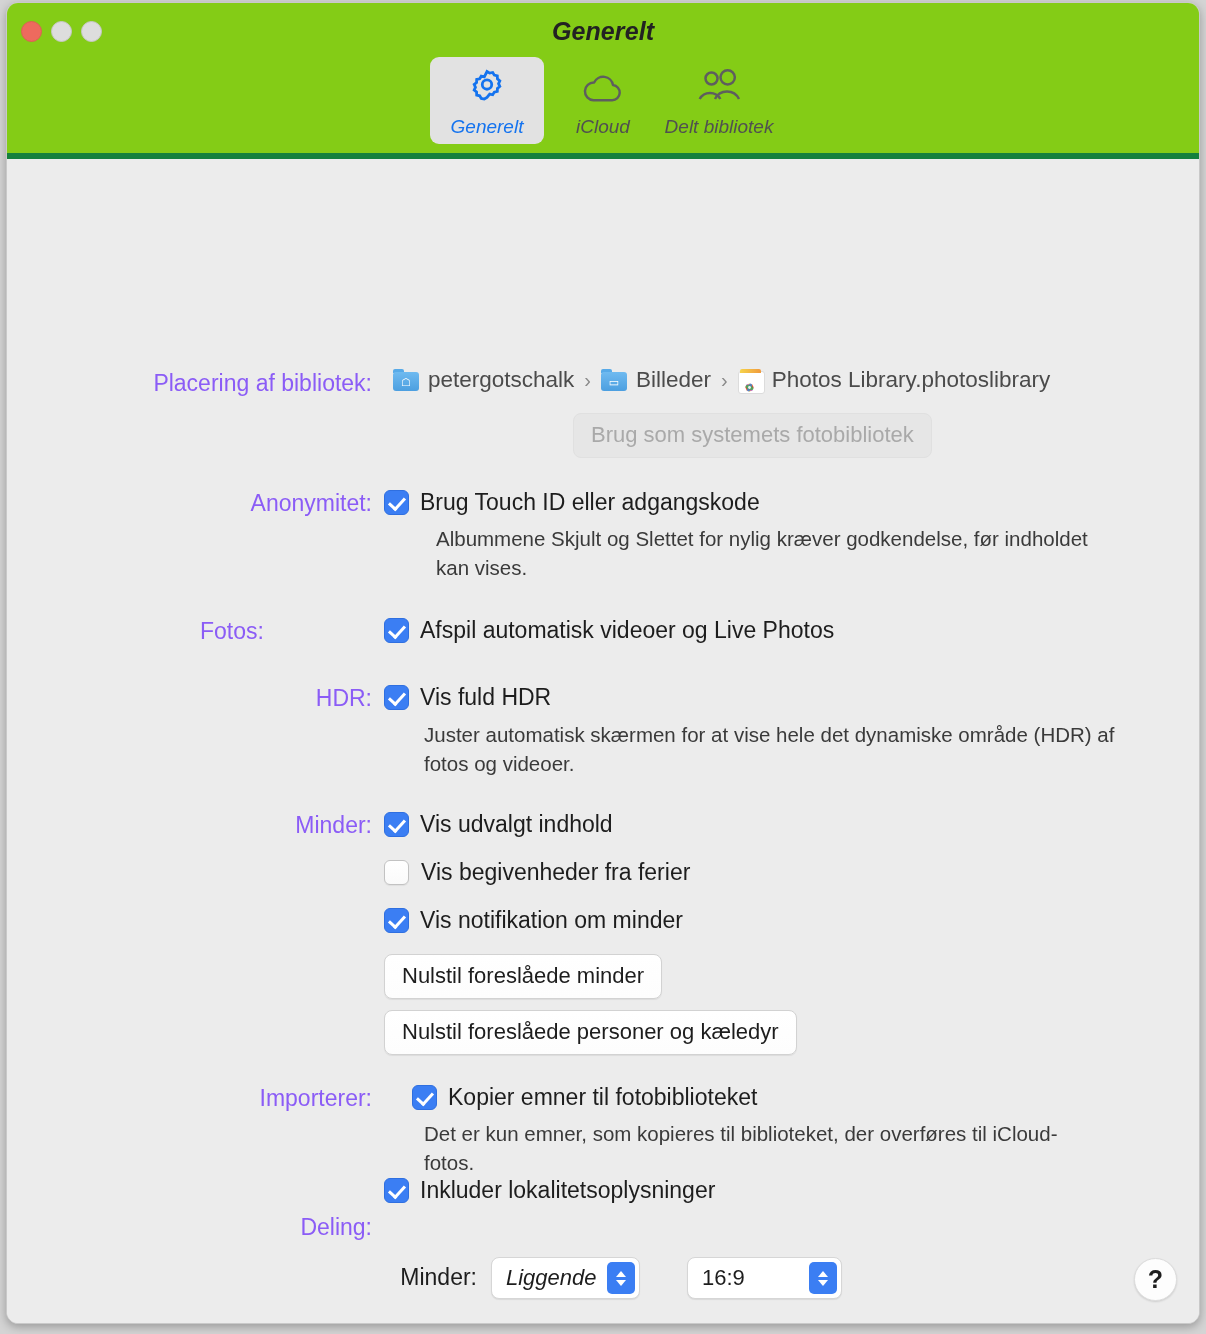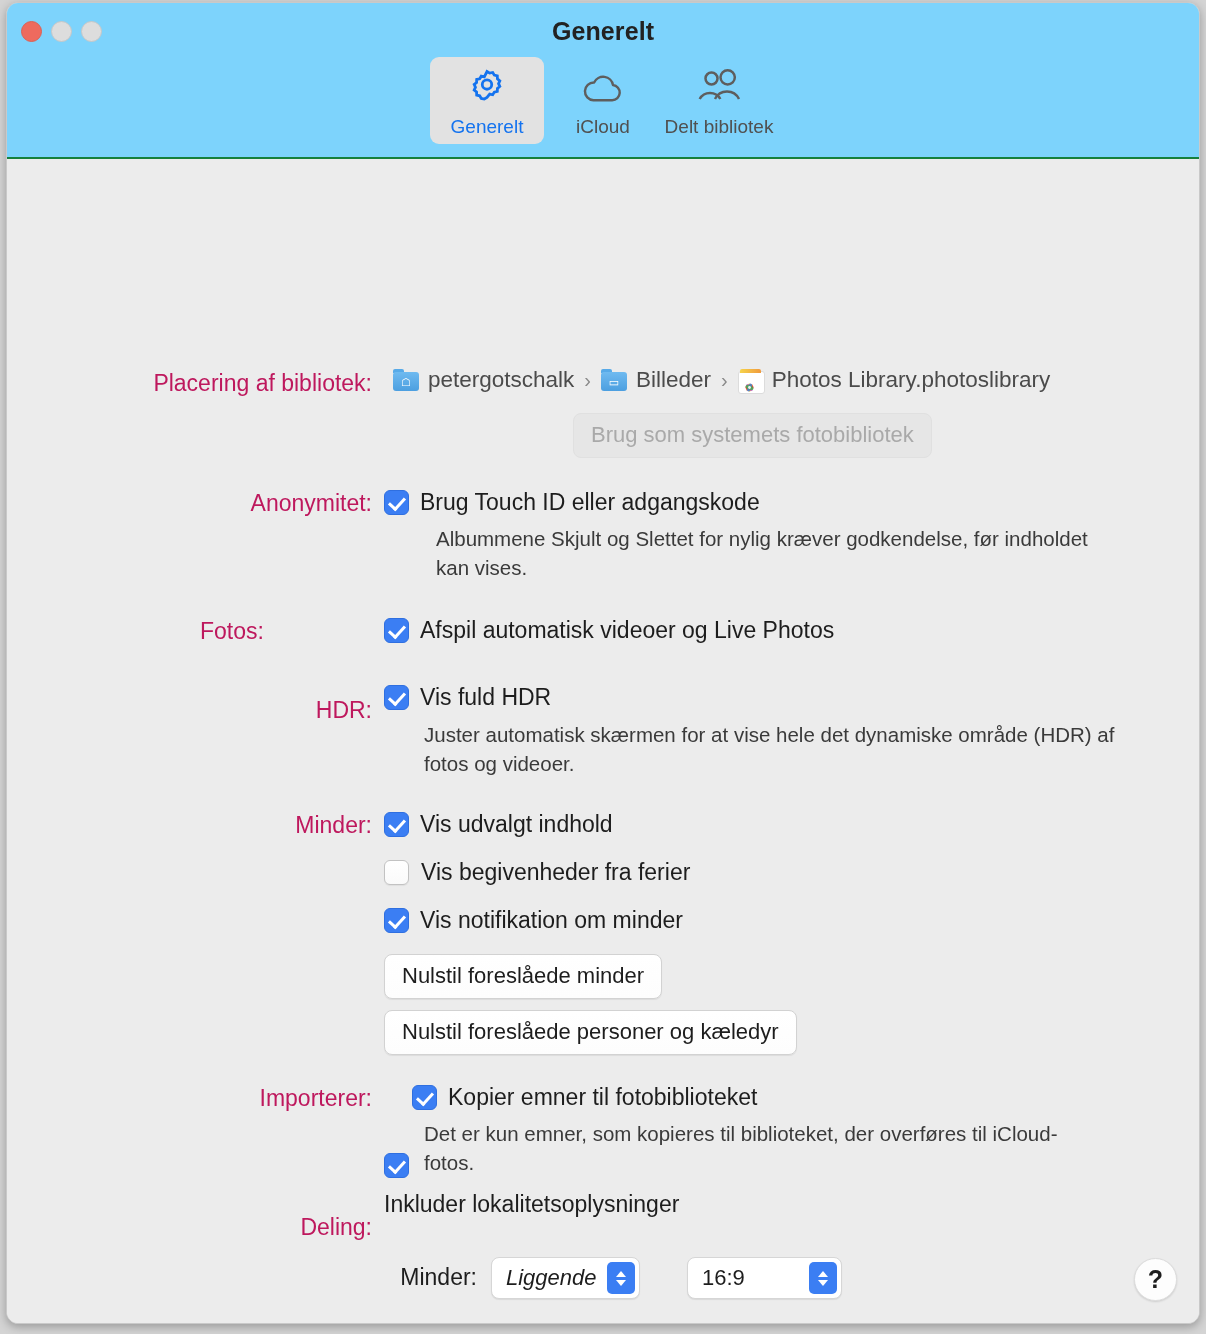--- a/index.html
+++ b/index.html
@@ -23,23 +23,24 @@
     box-shadow: 0 3px 10px rgba(0,0,0,0.28);
     overflow: hidden;
     border: 1px solid #c9c9c9;
     box-sizing: border-box;
   }
 
   
   #titlebar {
     position: relative;
     height: 156px;
-    background: #7dd3fc;
-    border-bottom: 2px solid #15803d;
+    background: #84cc16;
+    border-bottom: 6px solid #15803d;
     box-sizing: border-box;
+    font-style: italic;
   }
   #traffic {
     position: absolute;
     left: 14px;
     top: 18px;
     display: flex;
     gap: 9px;
   }
   .tl-dot {
     width: 21px;
@@ -91,21 +92,21 @@
     position: relative;
     height: calc(100% - 156px);
     background: #ececec;
   }
   .lblwrap {
     position: absolute;
     left: 85px;
     width: 280px;
     text-align: right;
     font-size: 23px;
-    color: #be185d;
+    color: #8b5cf6;
     white-space: nowrap;
   }
 
   
   .cbrow { position: absolute; left: 377px; display:flex; align-items:flex-start; gap:11px; }
   .cbox {
     width: 25px; height: 25px;
     border-radius: 6px;
     flex: 0 0 auto;
     position: relative;
@@ -368,21 +369,21 @@
       <span class="cblabel">Brug Touch ID eller adgangskode</span>
     </div>
     <div class="helptext" style="top:365px; width:670px;margin-left:12px;">Albummene Skjult og Slettet for nylig kræver godkendelse, før indholdet kan vises.</div>
 
     <div class="lblwrap" style="top:459px;text-align:center;">Fotos:</div>
     <div class="cbrow" style="top:456px;">
       <span class="cbox on"></span>
       <span class="cblabel">Afspil automatisk videoer og Live Photos</span>
     </div>
 
-    <div class="lblwrap" style="top:538px;">HDR:</div>
+    <div class="lblwrap" style="top:526px;">HDR:</div>
     <div class="cbrow" style="top:523px;">
       <span class="cbox on"></span>
       <span class="cblabel">Vis fuld HDR</span>
     </div>
     <div class="helptext" style="top:561px; width:700px;">Juster automatisk skærmen for at vise hele det dynamiske område (HDR) af fotos og videoer.</div>
 
     <div class="lblwrap" style="top:653px;">Minder:</div>
     <div class="cbrow" style="top:650px;">
       <span class="cbox on"></span>
       <span class="cblabel">Vis udvalgt indhold</span>
@@ -399,21 +400,21 @@
     <div class="btn" style="left:377px; top:851px;">Nulstil foreslåede personer og kæledyr</div>
 
     <div class="lblwrap" style="top:926px;">Importerer:</div>
     <div class="cbrow" style="top:923px;padding-left:28px;">
       <span class="cbox on"></span>
       <span class="cblabel">Kopier emner til fotobiblioteket</span>
     </div>
     <div class="helptext" style="top:960px; width:645px;">Det er kun emner, som kopieres til biblioteket, der overføres til iCloud-fotos.</div>
 
     <div class="lblwrap" style="top:1055px;">Deling:</div>
-    <div class="cbrow" style="top:991px;flex-direction:column;">
+    <div class="cbrow" style="top:1016px;">
       <span class="cbox on"></span>
       <span class="cblabel">Inkluder lokalitetsoplysninger</span>
     </div>
 
     <div id="minder-sub-label" style="top:1105px;">Minder:</div>
 
     <div class="popup" style="left:484px; top:1098px; width:149px;font-style:italic;">
       <span class="pval">Liggende</span>
       <span class="stepper">
         <span class="arrow-up"></span>

